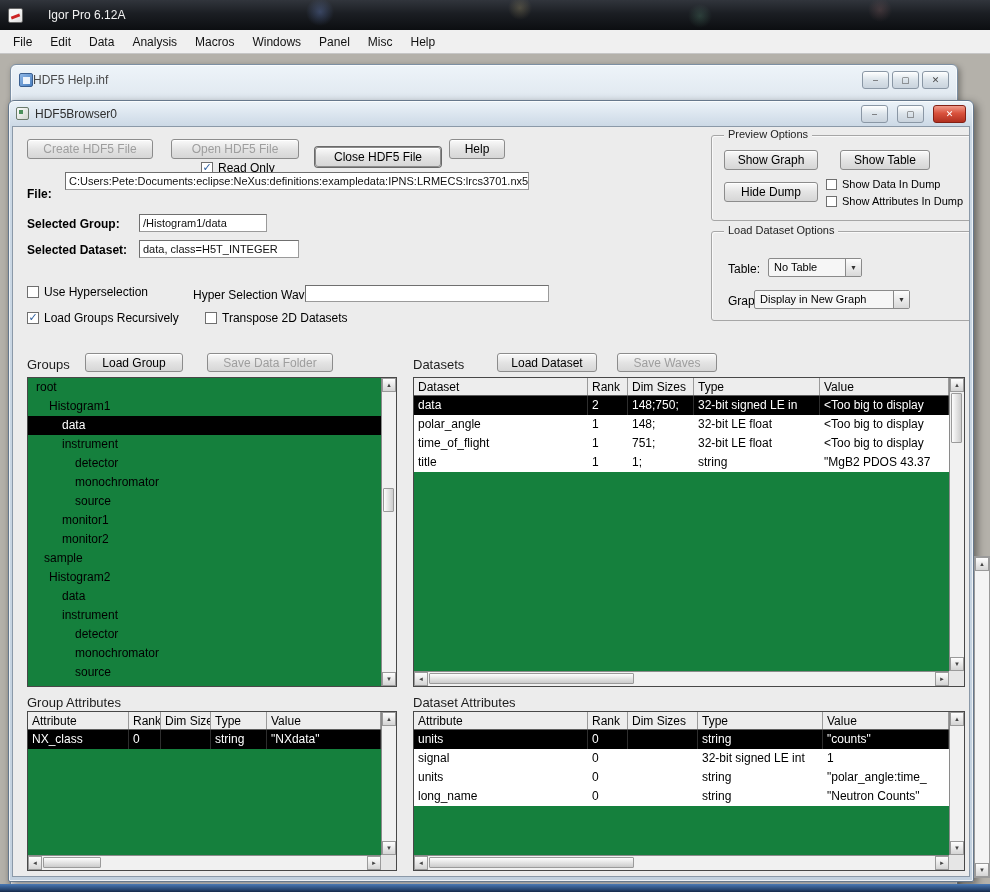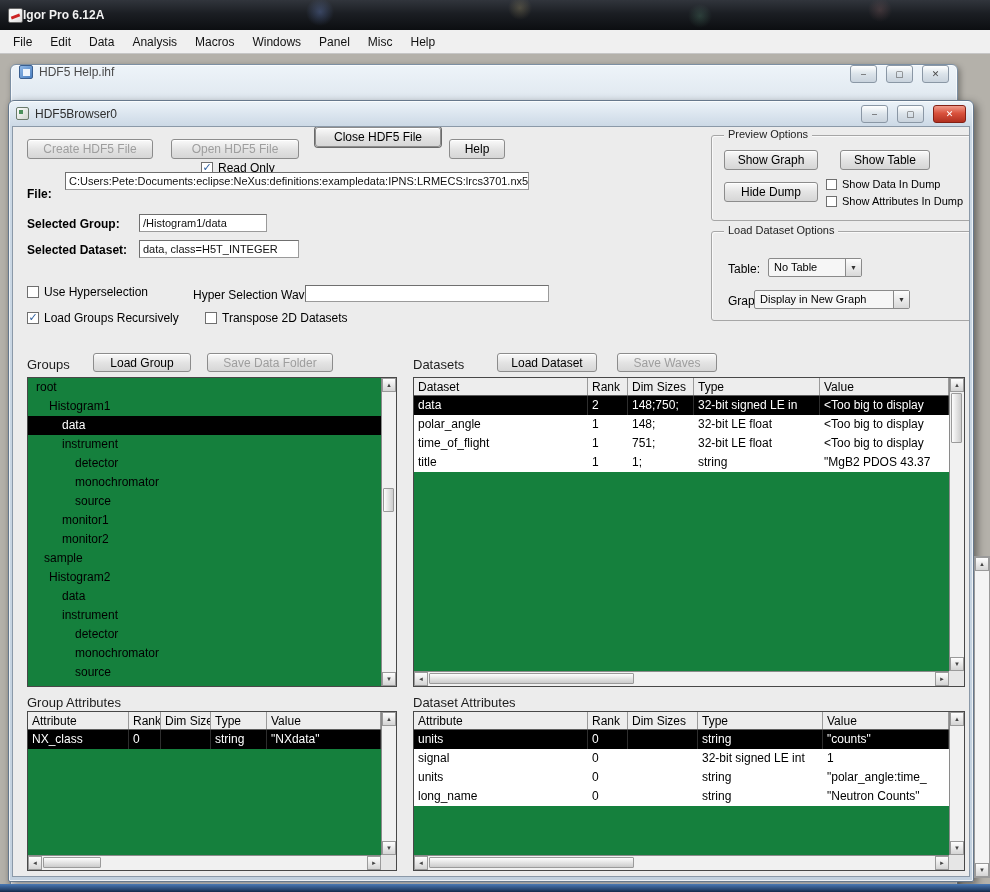--- a/index.html
+++ b/index.html
@@ -9,38 +9,38 @@
 
   
   .app-titlebar {
     position:absolute; left:0; top:0; width:990px; height:30px;
     background:
       radial-gradient(circle at 320px 12px, rgba(110,140,210,.35), transparent 14px),
       radial-gradient(circle at 520px 8px, rgba(200,180,120,.25), transparent 12px),
       radial-gradient(circle at 700px 16px, rgba(120,200,160,.2), transparent 12px),
       radial-gradient(circle at 880px 10px, rgba(180,120,120,.22), transparent 12px),
       linear-gradient(180deg,#31353c 0%,#1b1e23 45%,#0c0e11 100%);
-    color:#f2f2f2; font-size:12px; display:flex; align-items:center; gap:0; padding-left:8px;font-weight:bold;
+    color:#f2f2f2; font-size:12px; display:flex; align-items:center; gap:25px; padding-left:8px;
   }
   .igor-icon { width:15px; height:15px; background:linear-gradient(135deg,#f5f5f5 45%,#dcdcdc); border:1px solid #666; border-radius:2px; position:relative; flex:none; }
   .igor-icon::after { content:""; position:absolute; left:2px; top:6px; width:9px; height:3px; background:#c22; transform:rotate(-20deg); }
 
   
   .menubar { position:absolute; left:0; top:30px; width:990px; height:24px; background:#f0f0f0; border-bottom:1px solid #c6c6c6; display:flex; align-items:center; padding-left:4px; }
   .menu-item { font-size:12px; color:#111; padding:4px 9px; cursor:default; }
 
   
   .mdi { position:absolute; left:0; top:54px; width:990px; height:838px; background:#b4b1aa; }
 
   
   .help-window { position:absolute; left:10px; top:10px; width:948px; height:830px;
     background:linear-gradient(180deg,#eef4f9,#d5dfe9 60px,#e6e6e6 61px,#e6e6e6);
     border:1px solid #7c8fa3; border-radius:6px 6px 0 0;
     box-shadow:inset 0 0 0 1px rgba(255,255,255,.65), 2px 2px 6px rgba(0,0,0,.35); }
-  .help-titlebar { height:30px; display:flex; padding:0 8px; gap:6px; }
+  .help-titlebar { height:30px; display:flex; align-items:center; padding:0 8px; }
   .doc-icon { width:14px; height:14px; background:linear-gradient(135deg,#8fb7e6,#4a7fc0); border:1px solid #3a5f90; border-radius:2px; position:relative; flex:none; }
   .doc-icon::after { content:""; position:absolute; left:3px; top:3px; width:7px; height:7px; background:#eef4fb; }
   .help-title { font-size:12px; color:#4a4a4a; flex:1; }
   .win-btn { width:27px; height:18px; margin-left:3px; border:1px solid #8a97a5; border-radius:3px;
     background:linear-gradient(#ffffff,#dbe3ea 50%,#c9d3dd); display:flex; align-items:center; justify-content:center;
     font-size:9px; color:#4a4a4a; cursor:default; }
   .win-btn.close-red { background:linear-gradient(#f09c8c,#d9523d 45%,#b13020); border-color:#832015; color:#fff; width:33px; }
 
   
   .browser-window { position:absolute; left:8px; top:46px; width:966px; height:782px;
@@ -174,21 +174,21 @@
           </span>
         <span class="win-btn close-red">
             <span>✕</span>
           </span>
       </div>
 
       <div class="browser-body">
 
         <div class="btn disabled" style="left:14px; top:12px; width:126px; height:20px;">Create HDF5 File</div>
         <div class="btn disabled" style="left:158px; top:12px; width:128px; height:20px;">Open HDF5 File</div>
-        <div class="btn default" style="left:302px; top:0; width:126px; height:20px;">Close HDF5 File</div>
+        <div class="btn default" style="left:302px; top:20px; width:126px; height:20px;">Close HDF5 File</div>
         <div class="btn" style="left:436px; top:12px; width:56px; height:20px;">Help</div>
 
         <label class="chk" style="left:188px; top:34px;">
           <span class="box">
               <span>✓</span>
             </span>
           <span>Read Only</span>
         </label>
 
         <span class="blabel" style="left:14px; top:60px;">File:</span>
@@ -241,21 +241,21 @@
               <span>✓</span>
             </span>
           <span>Load Groups Recursively</span>
         </label>
         <label class="chk" style="left:192px; top:184px;">
           <span class="box"></span>
           <span>Transpose 2D Datasets</span>
         </label>
 
         <span class="section-h" style="left:14px; top:230px;">Groups</span>
-        <div class="btn" style="left:80px; top:226px; width:98px; height:19px;text-align:right;">Load Group</div>
+        <div class="btn" style="left:72px; top:226px; width:98px; height:19px;text-align:right;">Load Group</div>
         <div class="btn disabled" style="left:194px; top:226px; width:126px; height:19px;">Save Data Folder</div>
 
         <div class="list-panel" style="left:14px; top:250px; width:370px; height:310px;">
           <div class="tree">
               <div class="tree-row" style="padding-left: 8px;">root</div>
               <div class="tree-row" style="padding-left: 21px;">Histogram1</div>
               <div class="tree-row selected" style="padding-left: 34px;">data</div>
               <div class="tree-row" style="padding-left: 34px;">instrument</div>
               <div class="tree-row" style="padding-left: 47px;">detector</div>
               <div class="tree-row" style="padding-left: 47px;">monochromator</div>

